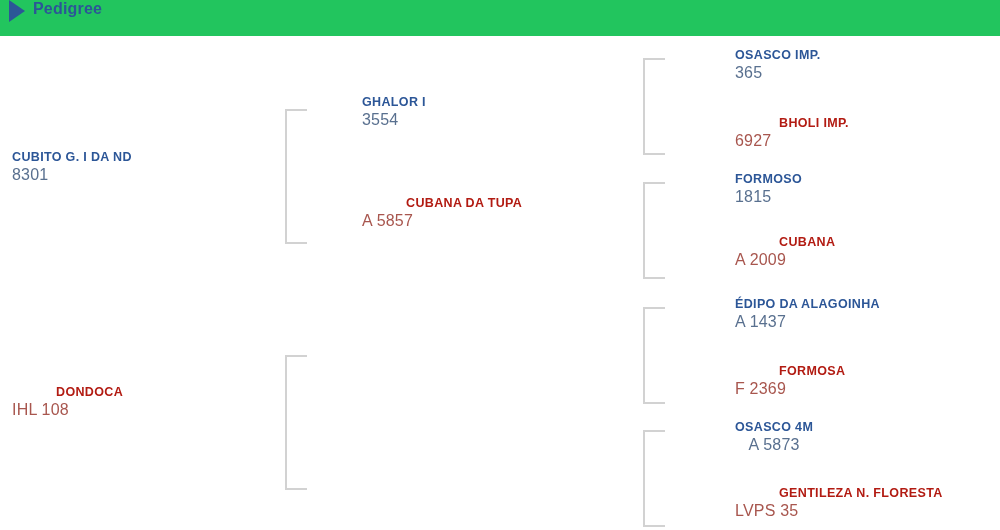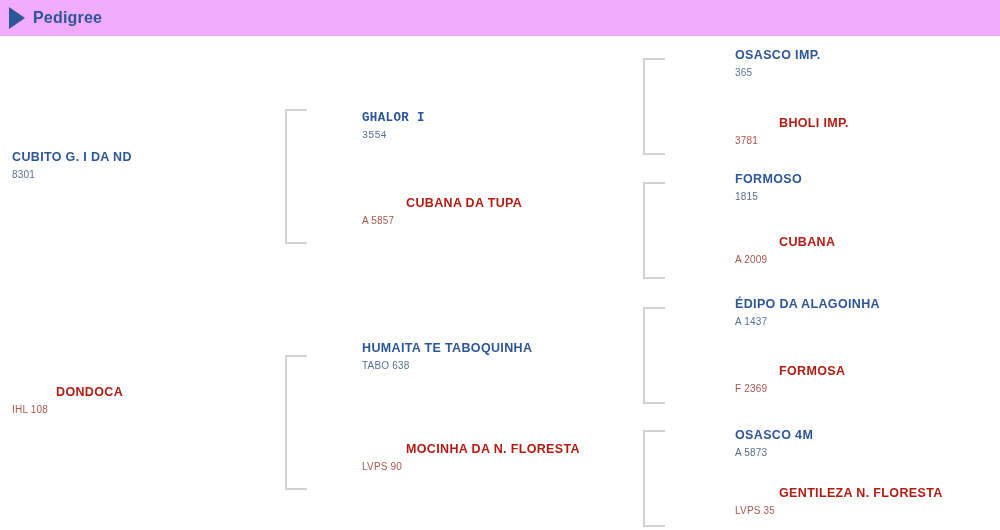--- a/index.html
+++ b/index.html
@@ -16,23 +16,22 @@
     position: relative;
   }
 
   
   #header-bar {
     position: absolute;
     left: 0;
     top: 0;
     width: 1000px;
     height: 36px;
-    background: #f0abfc;
+    background: #22c55e;
     display: flex;
-    align-items: center;
   }
   #header-triangle {
     width: 0;
     height: 0;
     margin-left: 9px;
     border-top: 11px solid transparent;
     border-bottom: 11px solid transparent;
     border-left: 16px solid #2c5697;
   }
   #header-title {
@@ -57,21 +56,21 @@
     position: absolute;
     white-space: nowrap;
   }
   .animal-name {
     font-size: 12.5px;
     font-weight: bold;
     letter-spacing: 0.35px;
     line-height: 17px;
   }
   .animal-reg {
-    font-size: 10px;
+    font-size: 16px;
     font-weight: normal;
     letter-spacing: 0.2px;
     line-height: 17px;
   }
   
   .sex-m .animal-name { color: #2c5697; }
   .sex-m .animal-reg  { color: #59708f; }
   
   .sex-f .animal-name { color: #b21b12; padding-left: 44px; }
   .sex-f .animal-reg  { color: #a8564e; }
@@ -107,48 +106,40 @@
   <div class="animal-node sex-m" style="left:12px; top:113px;">
     <div class="animal-name">CUBITO G. I DA ND</div>
     <div class="animal-reg">8301</div>
   </div>
 
   <div class="animal-node sex-f" style="left:12px; top:348px;">
     <div class="animal-name">DONDOCA</div>
     <div class="animal-reg">IHL 108</div>
   </div>
 
-  <div class="animal-node sex-m" style="left:362px; top:74px;font-family:Liberation Mono, monospace;">
+  <div class="animal-node sex-m" style="left:362px; top:58px;">
     <div class="animal-name">GHALOR I</div>
     <div class="animal-reg">3554</div>
   </div>
 
   <div class="animal-node sex-f" style="left:362px; top:159px;">
     <div class="animal-name">CUBANA DA TUPA</div>
     <div class="animal-reg">A 5857</div>
   </div>
 
-  <div class="animal-node sex-m" style="left:362px; top:304px;">
-    <div class="animal-name">HUMAITA TE TABOQUINHA</div>
-    <div class="animal-reg">TABO 638</div>
-  </div>
 
-  <div class="animal-node sex-f" style="left:362px; top:405px;">
-    <div class="animal-name">MOCINHA DA N. FLORESTA</div>
-    <div class="animal-reg">LVPS 90</div>
-  </div>
 
   <div class="animal-node sex-m" style="left:735px; top:11px;">
     <div class="animal-name">OSASCO IMP.</div>
     <div class="animal-reg">365</div>
   </div>
 
   <div class="animal-node sex-f" style="left:735px; top:79px;">
     <div class="animal-name">BHOLI IMP.</div>
-    <div class="animal-reg">3781</div>
+    <div class="animal-reg">6927</div>
   </div>
 
   <div class="animal-node sex-m" style="left:735px; top:135px;">
     <div class="animal-name">FORMOSO</div>
     <div class="animal-reg">1815</div>
   </div>
 
   <div class="animal-node sex-f" style="left:735px; top:198px;">
     <div class="animal-name">CUBANA</div>
     <div class="animal-reg">A 2009</div>
@@ -157,21 +148,21 @@
   <div class="animal-node sex-m" style="left:735px; top:260px;">
     <div class="animal-name">ÉDIPO DA ALAGOINHA</div>
     <div class="animal-reg">A 1437</div>
   </div>
 
   <div class="animal-node sex-f" style="left:735px; top:327px;">
     <div class="animal-name">FORMOSA</div>
     <div class="animal-reg">F 2369</div>
   </div>
 
-  <div class="animal-node sex-m" style="left:735px; top:391px;">
+  <div class="animal-node sex-m" style="left:735px; top:383px;text-align:center;">
     <div class="animal-name">OSASCO 4M</div>
     <div class="animal-reg">A 5873</div>
   </div>
 
   <div class="animal-node sex-f" style="left:735px; top:449px;">
     <div class="animal-name">GENTILEZA N. FLORESTA</div>
     <div class="animal-reg">LVPS 35</div>
   </div>
 
 </div>

